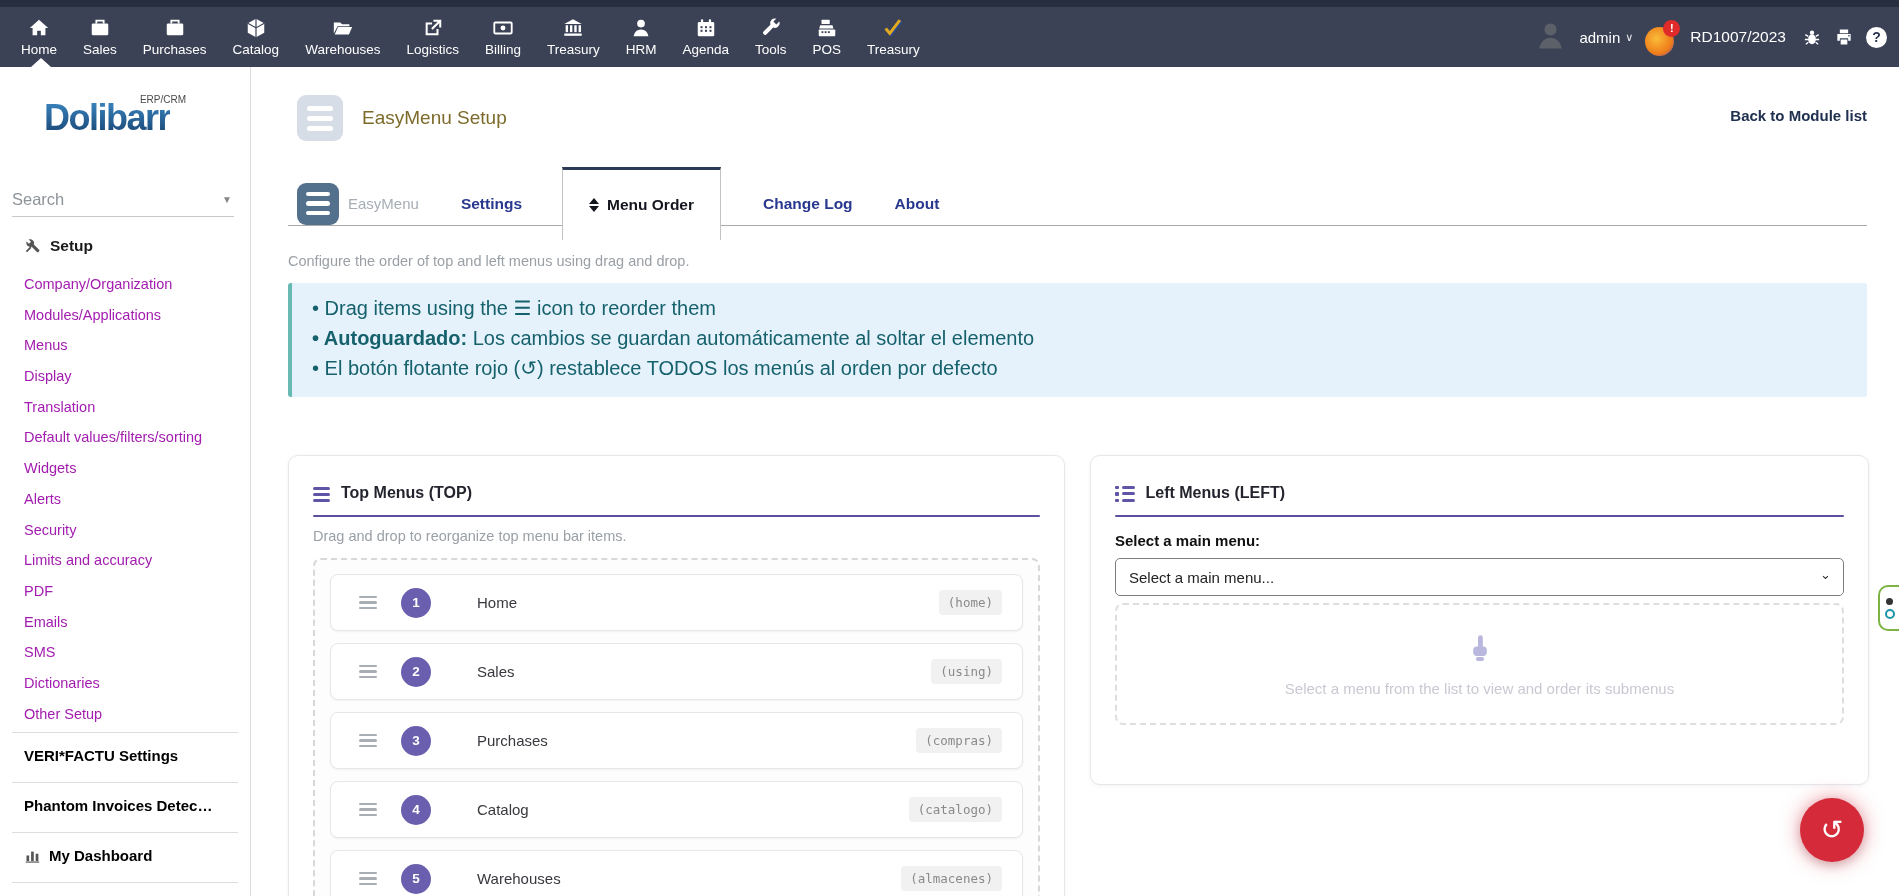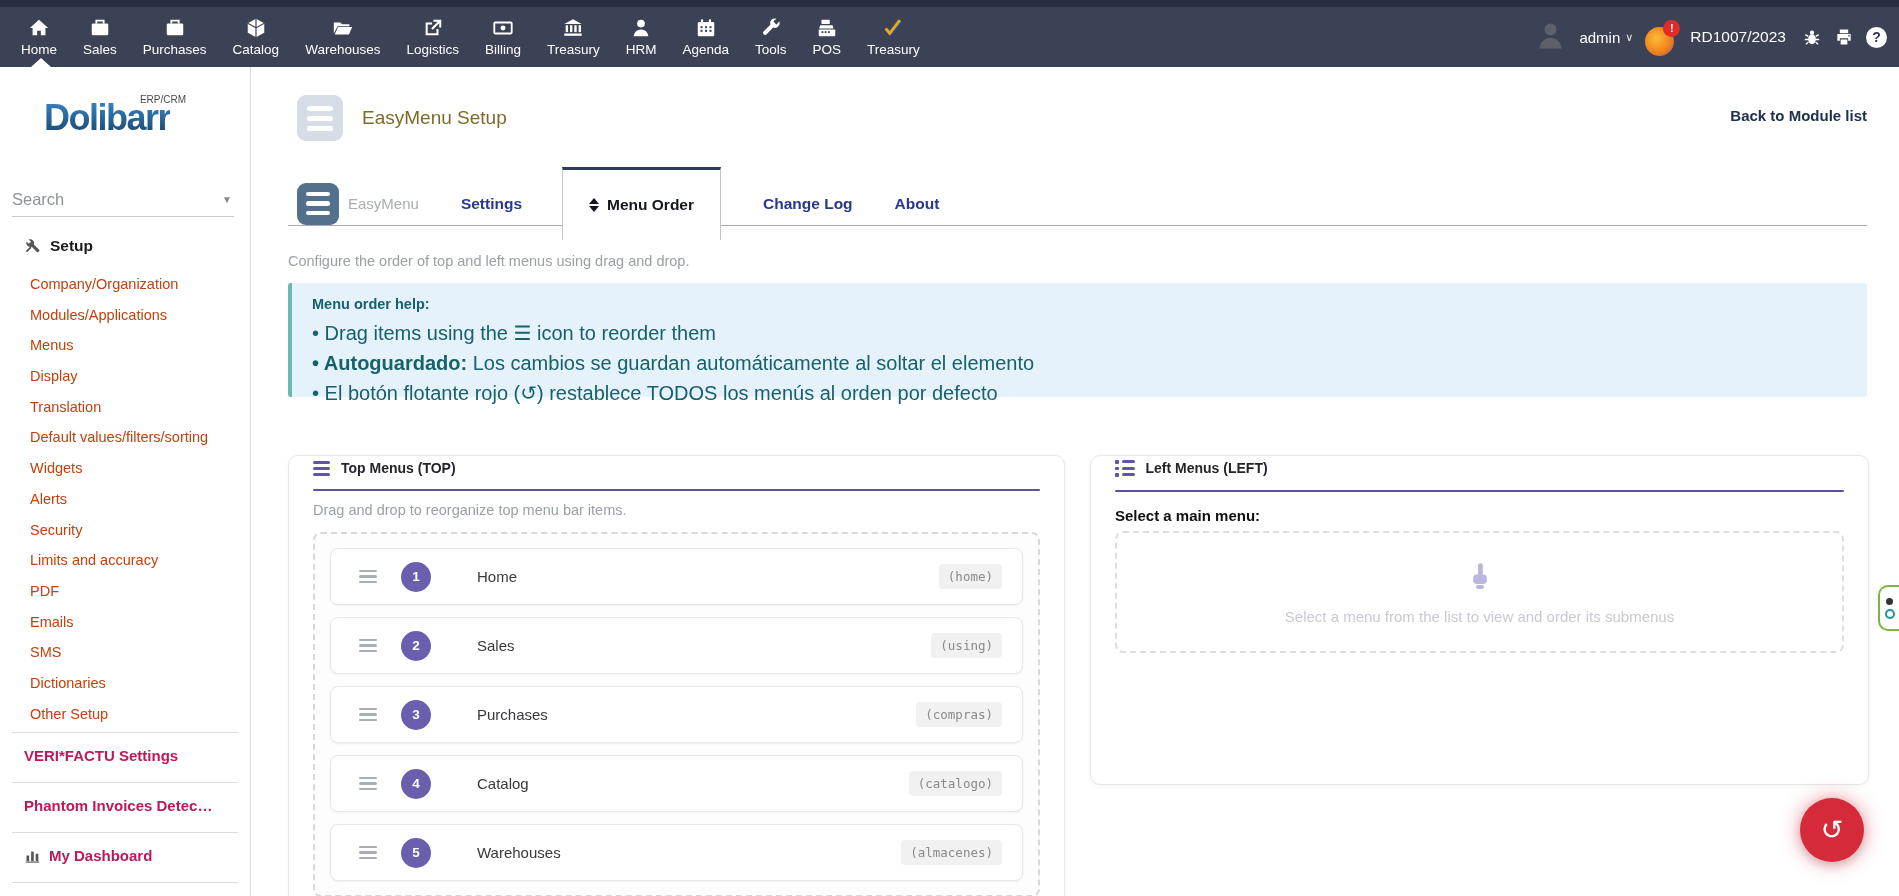--- a/index.html
+++ b/index.html
@@ -44,24 +44,24 @@
     color:#4a4a4a; -webkit-background-clip:border-box; background:none; -webkit-text-fill-color:#4a4a4a; }
   .search-wrap { position:absolute; left:12px; right:16px; top:116px; height:34px; border-bottom:1px solid #c9c9c9; }
   .search-input { width:100%; height:100%; border:none; outline:none; font-size:16.5px; color:#444;
     font-family:"Liberation Sans",sans-serif; }
   .search-input::placeholder { color:#8d9399; }
   .search-caret { position:absolute; right:2px; top:11px; font-size:10px; color:#888; }
   .setup-header { position:absolute; left:24px; top:170px; display:flex; align-items:flex-start; gap:9px;
     font-size:15.5px; font-weight:bold; color:#1a1a1a; cursor:pointer; }
   .setup-header svg { width:17px; height:17px; }
   .side-list { position:absolute; left:24px; right:8px; top:202px; }
-  .side-link { display:block; height:30.7px; line-height:30.7px; font-size:14.5px; color:#c2410c;
-    text-decoration:none; white-space:nowrap; overflow:hidden; cursor:pointer;margin-left:6px; }
+  .side-link { display:block; height:30.7px; line-height:30.7px; font-size:14.5px; color:#a21caf;
+    text-decoration:none; white-space:nowrap; overflow:hidden; cursor:pointer; }
   .side-divider { position:absolute; left:12px; right:12px; height:1px; background:#ddd; }
-  .side-bold { position:absolute; left:24px; font-size:15px; font-weight:bold; color:#be185d;
+  .side-bold { position:absolute; left:24px; font-size:15px; font-weight:bold; color:#000000;
     cursor:pointer; white-space:nowrap; display:flex; align-items:center; gap:8px; }
   .side-bold svg { width:17px; height:17px; }
 
   
   .main { position:absolute; left:252px; top:67px; right:0; bottom:0; background:#fff; }
 
   .title-row { position:absolute; left:45px; top:28px; display:flex; align-items:center; }
   .hambox { display:flex; flex-direction:column; justify-content:center; align-items:center; gap:5px; border-radius:9px; }
   .hambox i { display:block; width:58%; height:5px; border-radius:3px; background:#fff; }
   .title-icon { width:46px; height:46px; background:#d6dde6; }
@@ -88,22 +88,22 @@
   .helpbox { position:absolute; left:36px; right:32px; top:216px; height:114px; background:#e6f2fb;
     border-left:4px solid #67bab2; border-radius:3px; padding:13px 20px 0; color:#15616c; }
   .helpbox .h-title { font-size:14.5px; font-weight:bold; margin-bottom:9px; }
   .helpbox .h-line { font-size:20px; margin-bottom:6.5px; }
   .helpbox b { font-weight:bold; }
 
   .panel { position:absolute; background:#fff; border:1px solid #e7e7eb; border-radius:10px;
     box-shadow:0 1px 4px rgba(0,0,0,.05); padding:0 24px; }
   .panel-left { left:36px; top:388px; width:777px; height:530px; }
   .panel-right { left:838px; top:388px; width:779px; height:330px; }
-  .panel-head { margin-top:4px; display:flex; align-items:center; gap:11px;
-    font-size:14px; font-weight:bold; color:#24242e; }
+  .panel-head { margin-top:28px; display:flex; align-items:flex-end; gap:11px;
+    font-size:16px; font-weight:bold; color:#24242e; }
   .bars3 { display:inline-flex; flex-direction:column; gap:3px; }
   .bars3 i { width:17px; height:3px; border-radius:2px; background:#5f55a6; }
   .listicon { display:inline-flex; flex-direction:column; gap:3px; }
   .listicon .lrow { display:flex; align-items:center; gap:3px; }
   .listicon .ldot { width:3.5px; height:3.5px; background:#5f55a6; border-radius:1px; }
   .listicon .lbar { width:13px; height:3px; border-radius:2px; background:#5f55a6; }
   .panel-underline { margin-top:13px; height:2px; background:#5b519e; border-radius:1px; }
   .panel-sub { margin-top:11px; font-size:14.5px; color:#9aa0a6; }
 
   .dashed-list { margin-top:14px; border:2px dashed #d8d8d8; border-radius:8px; background:#fdfdfd; padding:14px 15px; }
@@ -393,21 +393,20 @@
         </span>
       <span>Menu Order</span>
     </span>
     <a class="tab-link">Change Log</a>
     <a class="tab-link">About</a>
   </div>
 
   <div class="page-desc">Configure the order of top and left menus using drag and drop.</div>
 
   <div class="helpbox">
-    <div class="h-title">Menu order help:</div>
     <div class="h-line">• Drag items using the ☰ icon to reorder them</div>
     <div class="h-line">
       <b>• Autoguardado:</b><span> Los cambios se guardan automáticamente al soltar el elemento</span>
     </div>
     <div class="h-line">• El botón flotante rojo (↺) restablece TODOS los menús al orden por defecto</div>
   </div>
 
   <div class="panel panel-left">
     <div class="panel-head">
       <span class="bars3">
@@ -488,20 +487,26 @@
         <span class="lrow">
             <span class="ldot"></span>
             <span class="lbar"></span>
           </span>
       </span>
       <span>Left Menus (LEFT)</span>
     </div>
     <div class="panel-underline"></div>
 
     <div class="select-label">Select a main menu:</div>
+    <div class="select-wrap">
+      <select class="main-select">
+        <option>Select a main menu...</option>
+      </select>
+      <span class="select-caret">⌄</span>
+    </div>
 
     <div class="dashed-empty">
       <span class="hand-icon">
         <svg viewBox="0 0 24 24">
             <g fill="#b9b7de">
               <rect x="10.6" y="3" width="3.4" height="11" rx="1.7"></rect>
               <rect x="7.2" y="11" width="9.6" height="6.6" rx="2.6"></rect>
               <rect x="9.3" y="18.4" width="5.4" height="2.8" rx="1"></rect>
             </g>
           </svg>

